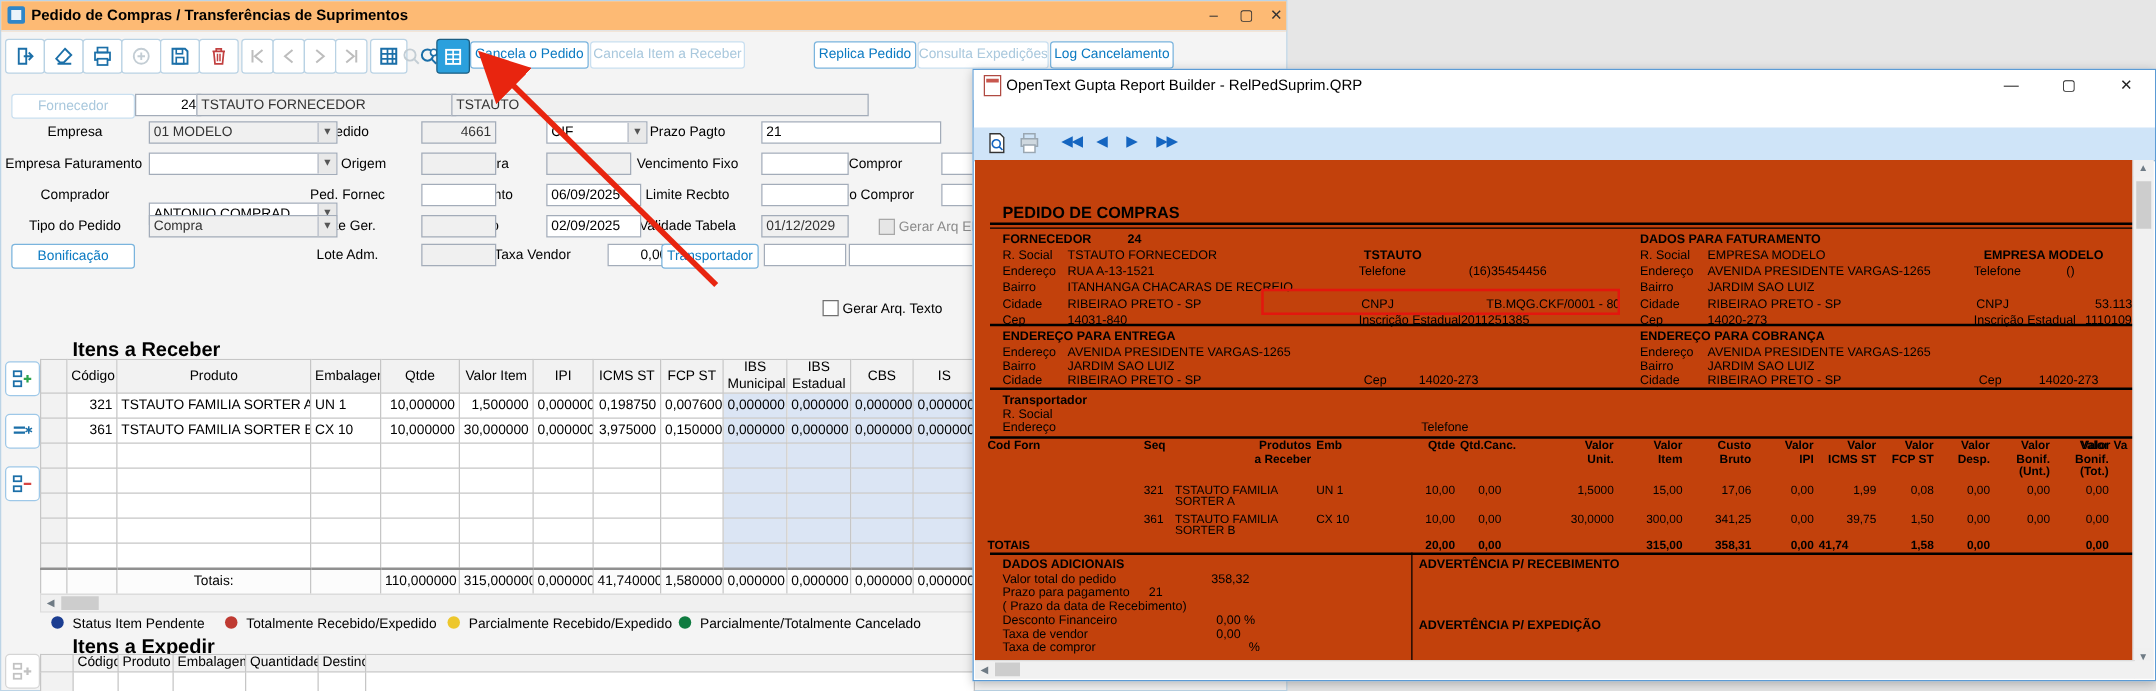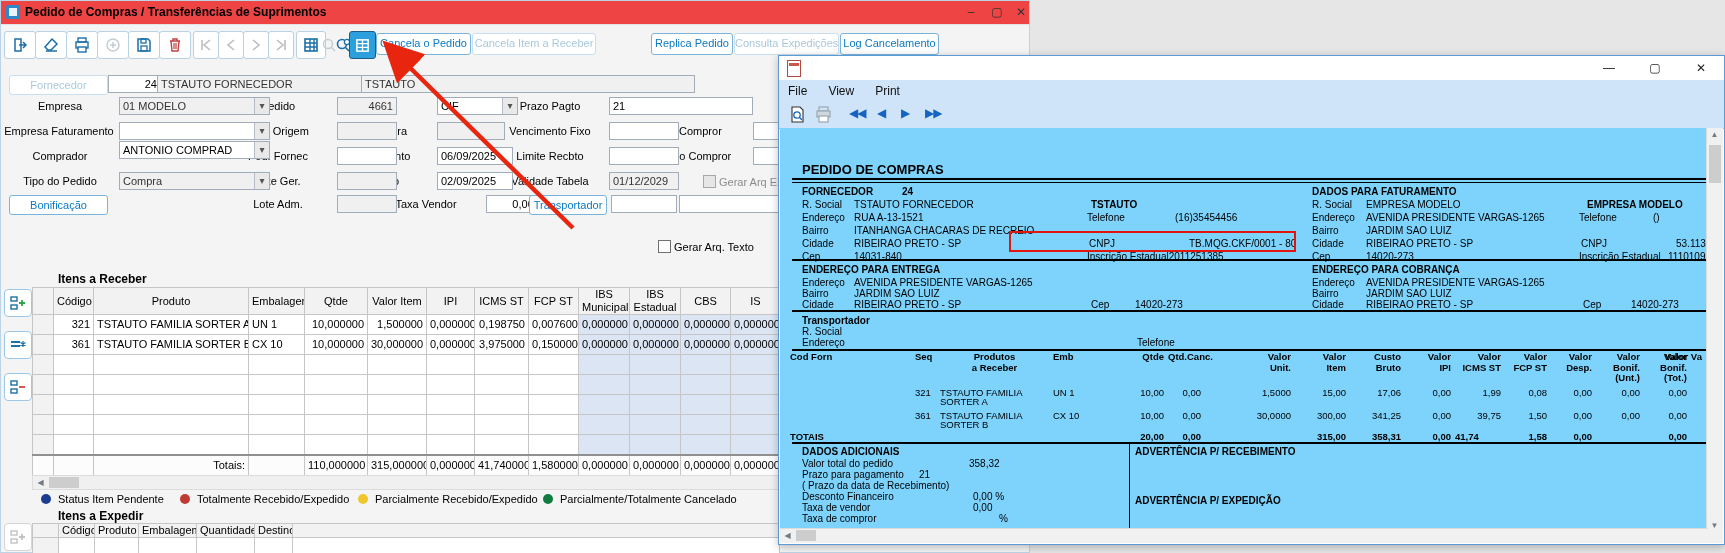--- a/index.html
+++ b/index.html
@@ -23,56 +23,56 @@
   .tbtn{position:absolute;width:30px;height:26px;border:1px solid #b9d2e4;border-radius:3px;
         background:#fff;display:flex;align-items:center;justify-content:center;}
   .tbtn.noborder{border-color:transparent;background:transparent;}
   .tbtn.active{background:#2ba0dd;border:1px solid #1b5e83;}
   .sidebtn{position:absolute;width:26px;height:26px;border:1px solid #9ec8e8;border-radius:4px;
         background:#fff;display:flex;align-items:center;justify-content:center;}
   .sidebtn.dis{border-color:#d5d5d5;}
   
   #main-window{position:absolute;left:0;top:0;width:1030px;height:553px;background:#f4f4f4;
         border:1px solid #bcd4e6;box-sizing:border-box;z-index:1;}
-  #mw-titlebar{position:absolute;left:0;top:0;right:0;height:23px;background:#ef4444;border-bottom:1px solid #e3e3e3;}
+  #mw-titlebar{position:absolute;left:0;top:0;right:0;height:23px;background:#fdba74;border-bottom:1px solid #e3e3e3;}
   #mw-title{position:absolute;left:24px;top:4px;font-size:12px;font-weight:bold;white-space:nowrap;}
   #mw-appicon{position:absolute;left:5px;top:4px;width:14px;height:14px;background:#2f86c8;border-radius:2px;}
   #mw-appicon::after{content:"";position:absolute;left:3px;top:3px;width:8px;height:8px;background:#fff;opacity:.9;}
   .winctl{position:absolute;top:2px;width:24px;height:18px;text-align:center;line-height:18px;font-size:12px;color:#333;}
   
   table.grid{border-collapse:collapse;table-layout:fixed;background:#fff;font-size:11px;}
   table.grid th,table.grid td{border:1px solid #c6c6c6;padding:0 3px;overflow:hidden;white-space:pre-line;}
   table.grid th{background:#f2f2f2;font-weight:normal;line-height:13px;vertical-align:middle;}
   table.grid td{height:19px;line-height:19px;white-space:nowrap;}
   table.grid .selcell{background:#f2f2f2;}
   table.grid td.hl{background:#dbe5f4;}
   table.grid tr.totalsrow td{border-top:2px solid #909090;background:#fcfcfc;}
   #receber-wrap,#expedir-wrap{position:absolute;overflow:hidden;background:#fff;border-right:1px solid #c6c6c6;}
   .grid-hscroll{position:absolute;height:15px;background:#f0f0f0;border:1px solid #dcdcdc;box-sizing:border-box;}
   .scroll-arrow{position:absolute;width:15px;height:13px;background:#f0f0f0;color:#6f7b85;font-size:8px;
         text-align:center;line-height:13px;}
   .scroll-thumb{position:absolute;background:#cdcdcd;}
   .leg-dot{display:inline-block;width:10px;height:10px;border-radius:50%;margin-right:7px;vertical-align:-1px;}
   .leg-item{position:absolute;top:492px;font-size:11px;white-space:nowrap;}
-  .sec-title{position:absolute;font-weight:bold;font-size:12px;}
+  .sec-title{position:absolute;font-weight:bold;font-size:16px;}
   
   #annot-arrow{position:absolute;left:0;top:0;z-index:5;pointer-events:none;}
   
   #report-window{position:absolute;left:778px;top:55px;width:947px;height:490px;background:#fff;
         border:1px solid #5b9bd5;box-sizing:border-box;z-index:10;box-shadow:0 2px 8px rgba(0,0,0,.25);}
   #rw-titlebar{position:absolute;left:0;top:0;right:0;height:24px;background:#fff;}
   #rw-title{position:absolute;left:26px;top:5px;font-size:12px;white-space:nowrap;}
   #rw-appicon{position:absolute;left:8px;top:4px;width:12px;height:15px;background:#fff;border:1px solid #b04a42;}
   #rw-appicon::after{content:"";position:absolute;left:1px;top:2px;right:1px;height:3px;background:#c8574e;}
   .rwctl{position:absolute;top:0;width:46px;height:24px;text-align:center;line-height:24px;font-size:12px;color:#222;}
   #rw-menubar{position:absolute;left:0;top:24px;right:0;height:22px;background:#cfe4f8;}
   .menu-item{display:inline-block;padding:4px 9px;font-size:12px;color:#111;}
   #rw-toolbar{position:absolute;left:0;top:46px;right:0;height:26px;background:#cfe4f8;border-bottom:1px solid #9ebfdc;}
   .rw-nav{position:absolute;top:4px;font-size:12px;color:#1565c0;letter-spacing:-1px;}
-  #rw-content{position:absolute;left:1px;top:72px;width:928px;height:404px;background:#7dd3fc;overflow:hidden;}
+  #rw-content{position:absolute;left:1px;top:72px;width:928px;height:404px;background:#c2410c;overflow:hidden;}
   .rt{position:absolute;font-size:10px;line-height:11px;white-space:nowrap;}
   .rb{font-weight:bold;}
   .hline{position:absolute;background:#000;height:1px;}
   .hline.thick{height:2px;}
   .vline{position:absolute;background:#000;width:1px;}
   #cnpj-box{position:absolute;border:2px solid #e3160e;background:transparent;}
   table.rpt{position:absolute;border-collapse:collapse;table-layout:fixed;font-size:9.5px;}
   table.rpt th{font-weight:bold;white-space:pre-line;vertical-align:top;line-height:10.5px;padding:0 2px;}
   table.rpt td{white-space:pre-line;vertical-align:top;line-height:9.5px;padding:4px 2px 0 2px;}
   table.rpt th.c15{text-indent:-26px;white-space:nowrap;}
@@ -214,21 +214,21 @@
 
   <div class="fld dis dd" style="left:118px;top:96px;width:130px">01 MODELO</div>
   <div class="fld dis num" style="left:336px;top:96px;width:52px">4661</div>
   <div class="fld dd" style="left:436px;top:96px;width:60px">CIF</div>
   <div class="fld" style="left:608px;top:96px;width:136px">21</div>
   <div class="fld dd" style="left:118px;top:121px;width:130px"></div>
   <div class="fld dis" style="left:336px;top:121px;width:52px"></div>
   <div class="fld dis" style="left:436px;top:121px;width:60px"></div>
   <div class="fld" style="left:608px;top:121px;width:62px"></div>
   <div class="fld" style="left:752px;top:121px;width:34px"></div>
-  <div class="fld dd" style="left:118px;top:140px;width:130px">ANTONIO COMPRAD</div>
+  <div class="fld dd" style="left:118px;top:161px;width:130px">ANTONIO COMPRAD</div>
   <div class="fld" style="left:336px;top:146px;width:52px"></div>
   <div class="fld" style="left:436px;top:146px;width:68px">06/09/2025</div>
   <div class="fld" style="left:608px;top:146px;width:62px"></div>
   <div class="fld" style="left:752px;top:146px;width:34px"></div>
   <div class="fld dis dd" style="left:118px;top:171px;width:130px">Compra</div>
   <div class="fld dis" style="left:336px;top:171px;width:52px"></div>
   <div class="fld" style="left:436px;top:171px;width:68px">02/09/2025</div>
   <div class="fld dis" style="left:608px;top:171px;width:62px">01/12/2029</div>
   <span class="cb dis" style="left:702px;top:174px"></span>
   <div class="abs" style="left:718px;top:175px;color:#8b8b8b;white-space:nowrap">Gerar Arq EDI</div>
@@ -403,21 +403,21 @@
             <td style="text-align: right;"></td>
             <td style="text-align: right;"></td>
             <td class="hl" style="text-align: right;"></td>
             <td class="hl" style="text-align: right;"></td>
             <td class="hl" style="text-align: right;"></td>
             <td class="hl" style="text-align: right;"></td>
           </tr>
           <tr class="totalsrow">
             <td class="selcell"></td>
             <td style="text-align: right;"></td>
-            <td style="text-align: right;">Totais:</td>
+            <td style="text-align: center;">Totais:</td>
             <td style="text-align: left;"></td>
             <td style="text-align: right;">110,000000</td>
             <td style="text-align: right;">315,000000</td>
             <td style="text-align: right;">0,000000</td>
             <td style="text-align: right;">41,740000</td>
             <td style="text-align: right;">1,580000</td>
             <td class="hl" style="text-align: right;">0,000000</td>
             <td class="hl" style="text-align: right;">0,000000</td>
             <td class="hl" style="text-align: right;">0,000000</td>
             <td class="hl" style="text-align: right;">0,000000</td>
@@ -485,28 +485,24 @@
     <marker id="ah" markerWidth="9" markerHeight="9" refX="6" refY="4.5" orient="auto">
       <path d="M0,0 L9,4.5 L0,9 z" fill="#e8250f"></path>
     </marker>
   </defs>
   <line x1="573" y1="228" x2="392" y2="50" stroke="#e8250f" stroke-width="4.5" marker-end="url(#ah)"></line>
 </svg>
 
 <div id="report-window">
   <div id="rw-titlebar">
     <span id="rw-appicon"></span>
+    <span id="rw-title">OpenText Gupta Report Builder - RelPedSuprim.QRP</span>
     <span class="rwctl" style="right:92px">—</span>
     <span class="rwctl" style="right:46px">▢</span>
     <span class="rwctl" style="right:0">✕</span>
-  </div>
-  <div id="rw-menubar">
-    <span class="menu-item">File</span>
-    <span class="menu-item">View</span>
-    <span class="menu-item">Print</span>
   </div>
   <div id="rw-toolbar">
     <span class="abs" style="left:10px;top:4px">
       <svg width="17" height="17" viewBox="0 0 17 17">
           <path d="M3 1h8l3 3v12H3z" fill="#fff" stroke="#333" stroke-width="1.1"></path>
           <circle cx="8" cy="9" r="3.2" fill="none" stroke="#1565c0" stroke-width="1.3"></circle>
           <path d="M10.3 11.3L13 14" stroke="#1565c0" stroke-width="1.3"></path>
         </svg></span>
     <span class="abs" style="left:36px;top:4px">
       <svg width="17" height="17" viewBox="0 0 17 17">
@@ -611,21 +607,21 @@
           <col style="width:46px">
           <col style="width:45px">
           <col style="width:48px">
       <col style="width:47px">
           <col style="width:46px">
         </colgroup>
     <thead>
           <tr class="hdr">
             <th class="c0" style="text-align: left;">Cod Forn</th>
             <th class="c1" style="text-align: right;">Seq</th>
-            <th class="c2" style="text-align: center;">Produtos
+            <th class="c2" style="text-align: right;">Produtos
 a Receber</th>
             <th class="c3" style="text-align: left;">Emb</th>
             <th class="c4" style="text-align: right;">Qtde</th>
             <th class="c5" style="text-align: right;">Qtd.Canc.</th>
             <th class="c6" style="text-align: right;">Valor
 Unit.</th>
             <th class="c7" style="text-align: right;">Valor
 Item</th>
             <th class="c8" style="text-align: right;">Custo
 Bruto</th>

